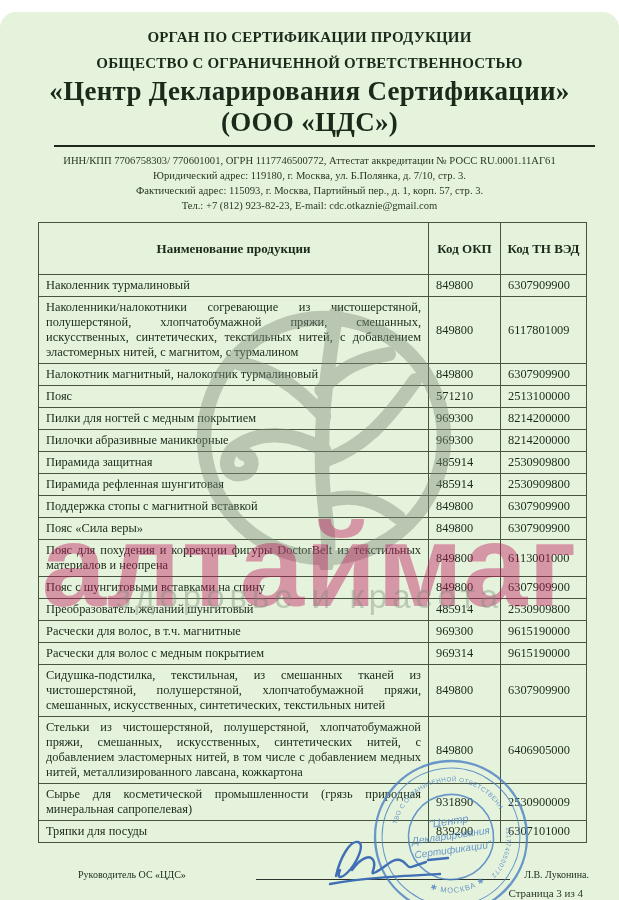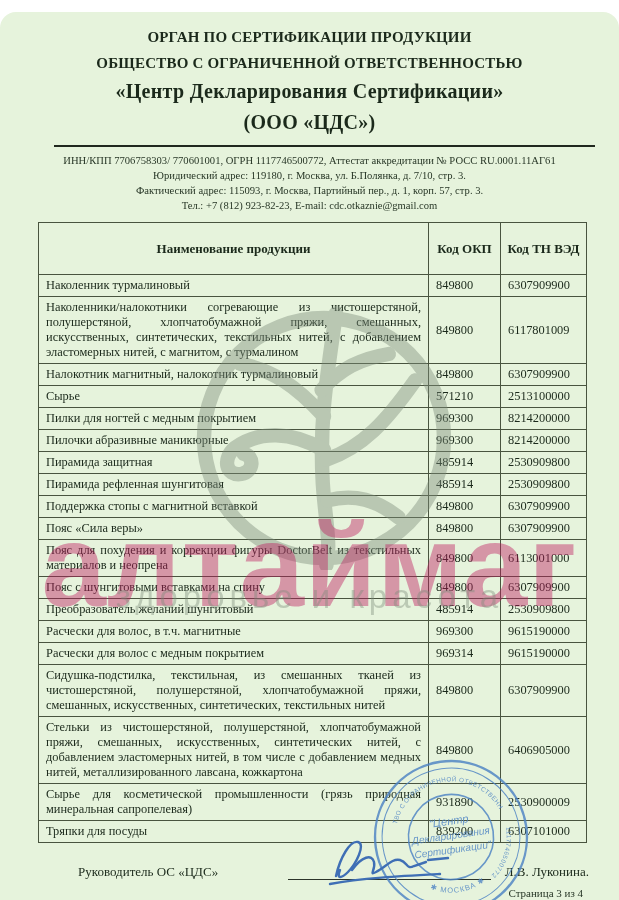--- a/index.html
+++ b/index.html
@@ -10,21 +10,21 @@
     border-radius:16px 16px 10px 10px;
     overflow:hidden;
     font-family:"Liberation Serif", serif;
     color:#1b291b;
     box-sizing:border-box;
     margin-top:12px;
   }
   
   .doc-header{padding-top:12px;text-align:center;}
   .h-line-sm{font-size:15px;font-weight:bold;line-height:26px;letter-spacing:.2px;}
-  .h-line-lg{font-size:20px;font-weight:bold;line-height:31px;letter-spacing:.3px;}
+  .h-line-lg{font-size:27px;font-weight:bold;line-height:31px;letter-spacing:.3px;}
   .h-rule{border:0;border-top:2px solid #20281e;margin:7px 24px 6px 54px;}
   .h-detail{font-size:10.6px;line-height:15px;color:#273626;text-align:center;}
   
   table.products{
     border-collapse:collapse;
     margin:9px 33px 0 38px;
     width:548px;
     table-layout:fixed;
   }
   table.products th, table.products td{
@@ -39,21 +39,21 @@
   }
   col.c-name{width:390px;}
   col.c-okp{width:72px;}
   col.c-tnved{width:86px;}
   td.name-cell{text-align:justify;}
   td.okp-cell, td.tnved-cell{text-align:left;}
   
   .doc-footer{
     display:flex;align-items:flex-end;
     margin:16px 30px 0 78px;
-    font-size:13px;
+    font-size:10px;
   }
   .sig-space{flex:1;margin:0 14px 0 70px;border-bottom:1.3px solid #2c342a;height:20px;}
   .page-info{
     text-align:right;margin:7px 36px 0 0;font-size:11px;color:#273626;
   }
   
   .watermark{position:absolute;inset:0;pointer-events:none;z-index:5;}
   .wm-tree{position:absolute;left:192px;top:294px;width:264px;height:264px;opacity:.42;}
   .wm-brand{
     position:absolute;left:0;right:0;top:496px;
@@ -117,21 +117,21 @@
           <td class="name-cell">Наколенники/налокотники согревающие из чистошерстяной, полушерстяной, хлопчатобумажной пряжи, смешанных, искусственных, синтетических, текстильных нитей, с добавлением эластомерных нитей, с магнитом, с турмалином</td>
           <td class="okp-cell">849800</td>
           <td class="tnved-cell">6117801009</td>
         </tr>
         <tr>
           <td class="name-cell">Налокотник магнитный, налокотник турмалиновый</td>
           <td class="okp-cell">849800</td>
           <td class="tnved-cell">6307909900</td>
         </tr>
         <tr>
-          <td class="name-cell">Сырье</td>
+          <td class="name-cell">Пояс</td>
           <td class="okp-cell">571210</td>
           <td class="tnved-cell">2513100000</td>
         </tr>
         <tr>
           <td class="name-cell">Пилки для ногтей с медным покрытием</td>
           <td class="okp-cell">969300</td>
           <td class="tnved-cell">8214200000</td>
         </tr>
         <tr>
           <td class="name-cell">Пилочки абразивные маникюрные</td>

